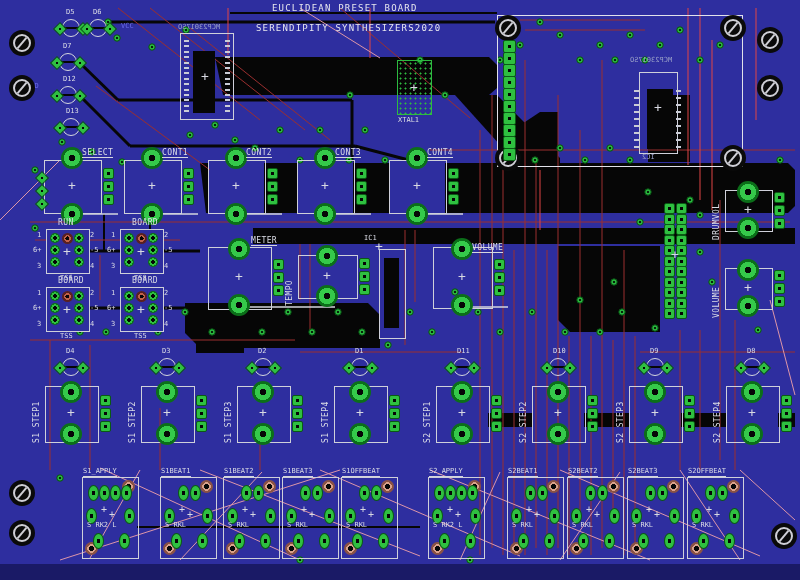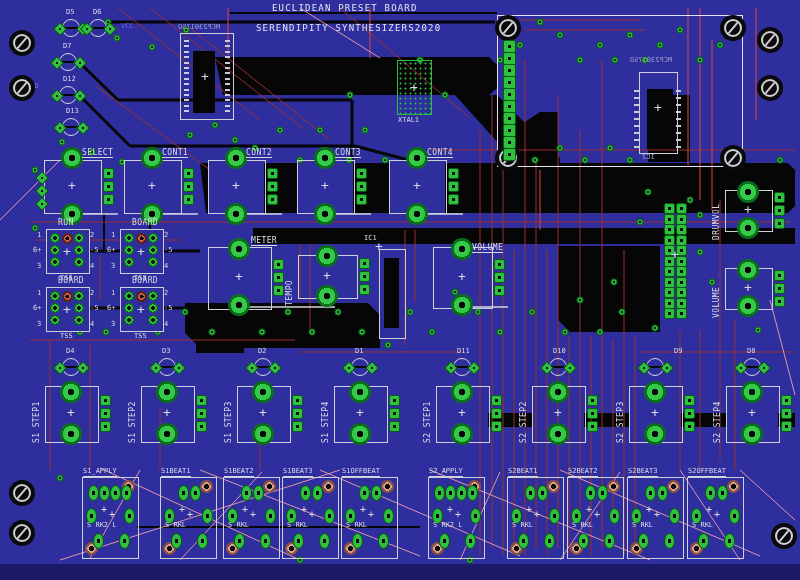--- a/index.html
+++ b/index.html
@@ -683,21 +683,21 @@
         <div style="position: absolute; left: 549px; top: 358px; width: 16px; height: 16px; border: 1px solid rgb(213, 214, 222); border-radius: 50%;"></div>
         <div class="padD" style="left: 542px; top: 363px;"></div>
         <div class="padD" style="left: 565px; top: 363px;"></div>
         <div class="silk tiny" style="left: 553px; top: 347px;">D10</div>
       </div>
       <div style="position: absolute;">
         <div style="position: absolute; left: 642px; top: 366px; width: 26px; height: 2px; background: rgb(6, 6, 6);"></div>
         <div style="position: absolute; left: 646px; top: 358px; width: 16px; height: 16px; border: 1px solid rgb(213, 214, 222); border-radius: 50%;"></div>
         <div class="padD" style="left: 639px; top: 363px;"></div>
         <div class="padD" style="left: 662px; top: 363px;"></div>
-        <div class="silk tiny" style="left: 674px; top: 347px;">D9</div>
+        <div class="silk tiny" style="left: 650px; top: 347px;">D9</div>
       </div>
       <div style="position: absolute;">
         <div style="position: absolute; left: 739px; top: 366px; width: 26px; height: 2px; background: rgb(6, 6, 6);"></div>
         <div style="position: absolute; left: 743px; top: 358px; width: 16px; height: 16px; border: 1px solid rgb(213, 214, 222); border-radius: 50%;"></div>
         <div class="padD" style="left: 736px; top: 363px;"></div>
         <div class="padD" style="left: 759px; top: 363px;"></div>
         <div class="silk tiny" style="left: 747px; top: 347px;">D8</div>
       </div>
       <div style="position: absolute;">
         <div class="box" style="left: 82px; top: 477px; width: 55px; height: 80px;"></div>

